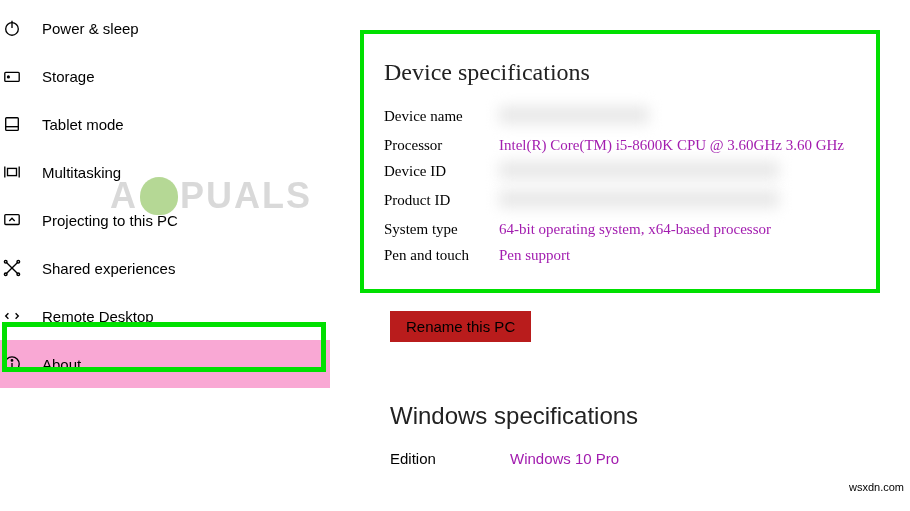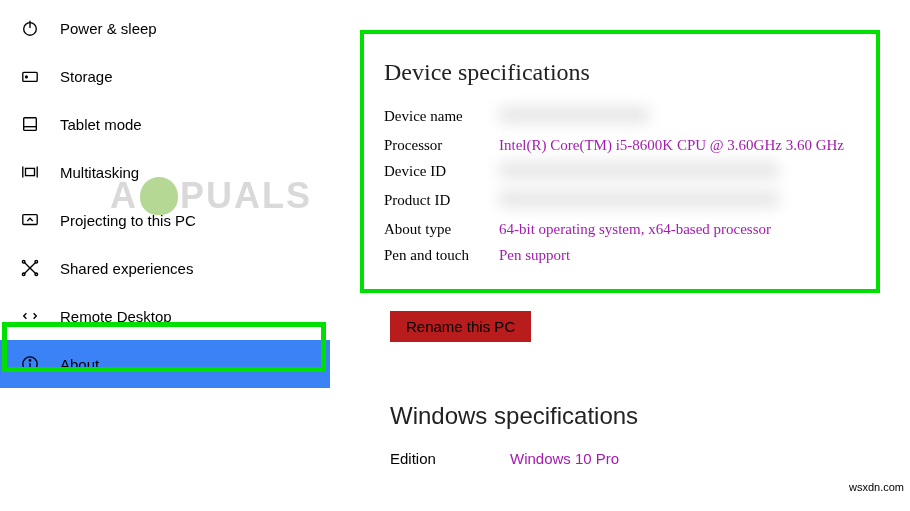--- a/index.html
+++ b/index.html
@@ -17,27 +17,27 @@
     .sidebar {
       width: 330px;
       background: #fff;
       padding-top: 4px;
       position: relative;
     }
     .sidebar-item {
       display: flex;
       align-items: center;
       height: 48px;
-      padding-left: 20px;
+      padding-left: 2px;
       cursor: pointer;
       color: #000;
       position: relative;
     }
     .sidebar-item.selected {
-      background: #3b82f6;
+      background: #f9a8d4;
     }
     .sidebar-icon {
       width: 20px;
       height: 20px;
       display: flex;
       align-items: center;
       justify-content: center;
       margin-right: 20px;
       flex-shrink: 0;
     }
@@ -246,21 +246,21 @@
     </div>
     <div class="spec-row">
       <div class="spec-label">Device ID</div>
       <div class="spec-value"><span class="blurred"></span></div>
     </div>
     <div class="spec-row">
       <div class="spec-label">Product ID</div>
       <div class="spec-value"><span class="blurred"></span></div>
     </div>
     <div class="spec-row">
-      <div class="spec-label">About type</div>
+      <div class="spec-label">System type</div>
       <div class="spec-value">64-bit operating system, x64-based processor</div>
     </div>
     <div class="spec-row">
       <div class="spec-label">Pen and touch</div>
       <div class="spec-value">Pen support</div>
     </div>
   </div>
 
   <button class="rename-btn">Rename this PC</button>
 

